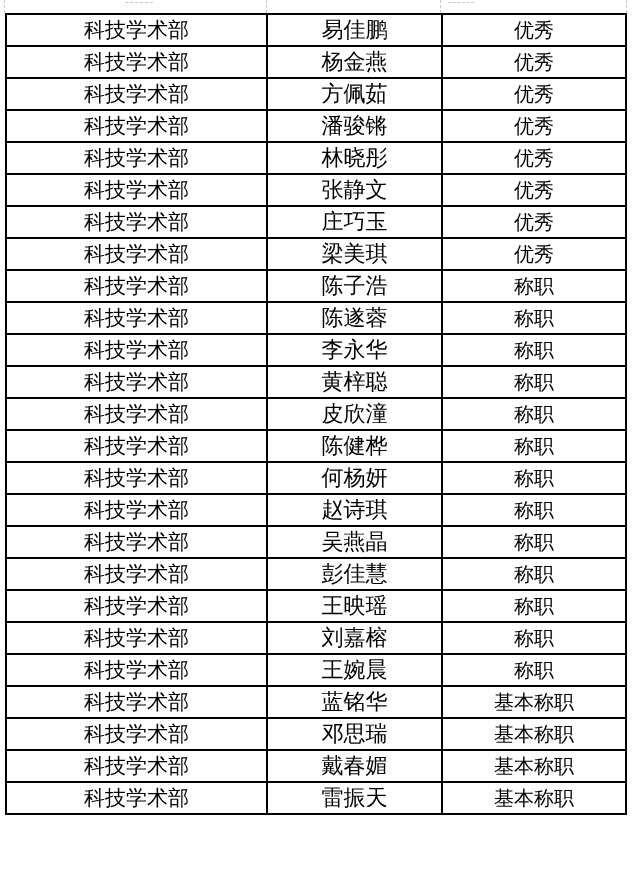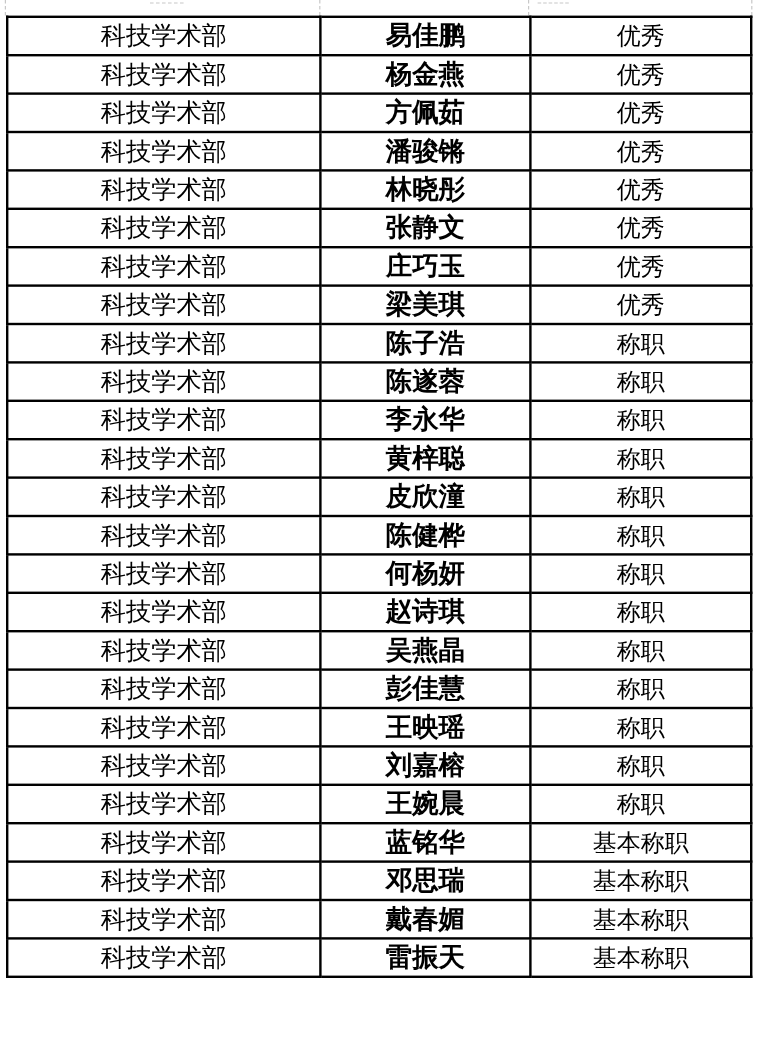--- a/index.html
+++ b/index.html
@@ -41,21 +41,21 @@
   }
   table.eval-table td {
     border: 2px solid #000000;
     text-align: center;
     vertical-align: middle;
     padding: 0;
     overflow: hidden;
     white-space: nowrap;
   }
   td.dept   { font-size: 21px; }
-  td.name   { font-size: 22px; font-weight: bold; border-radius: 14px; }
+  td.name   { font-size: 22px; font-weight: normal; border-radius: 14px; }
   td.rating { font-size: 20px; }
 </style>
 </head>
 <body>
 
 <div class="page">
 
   <div class="grid-stub-v" style="left:4px;"></div>
   <div class="grid-stub-v" style="left:266px;"></div>
   <div class="grid-stub-v" style="left:440px;"></div>

